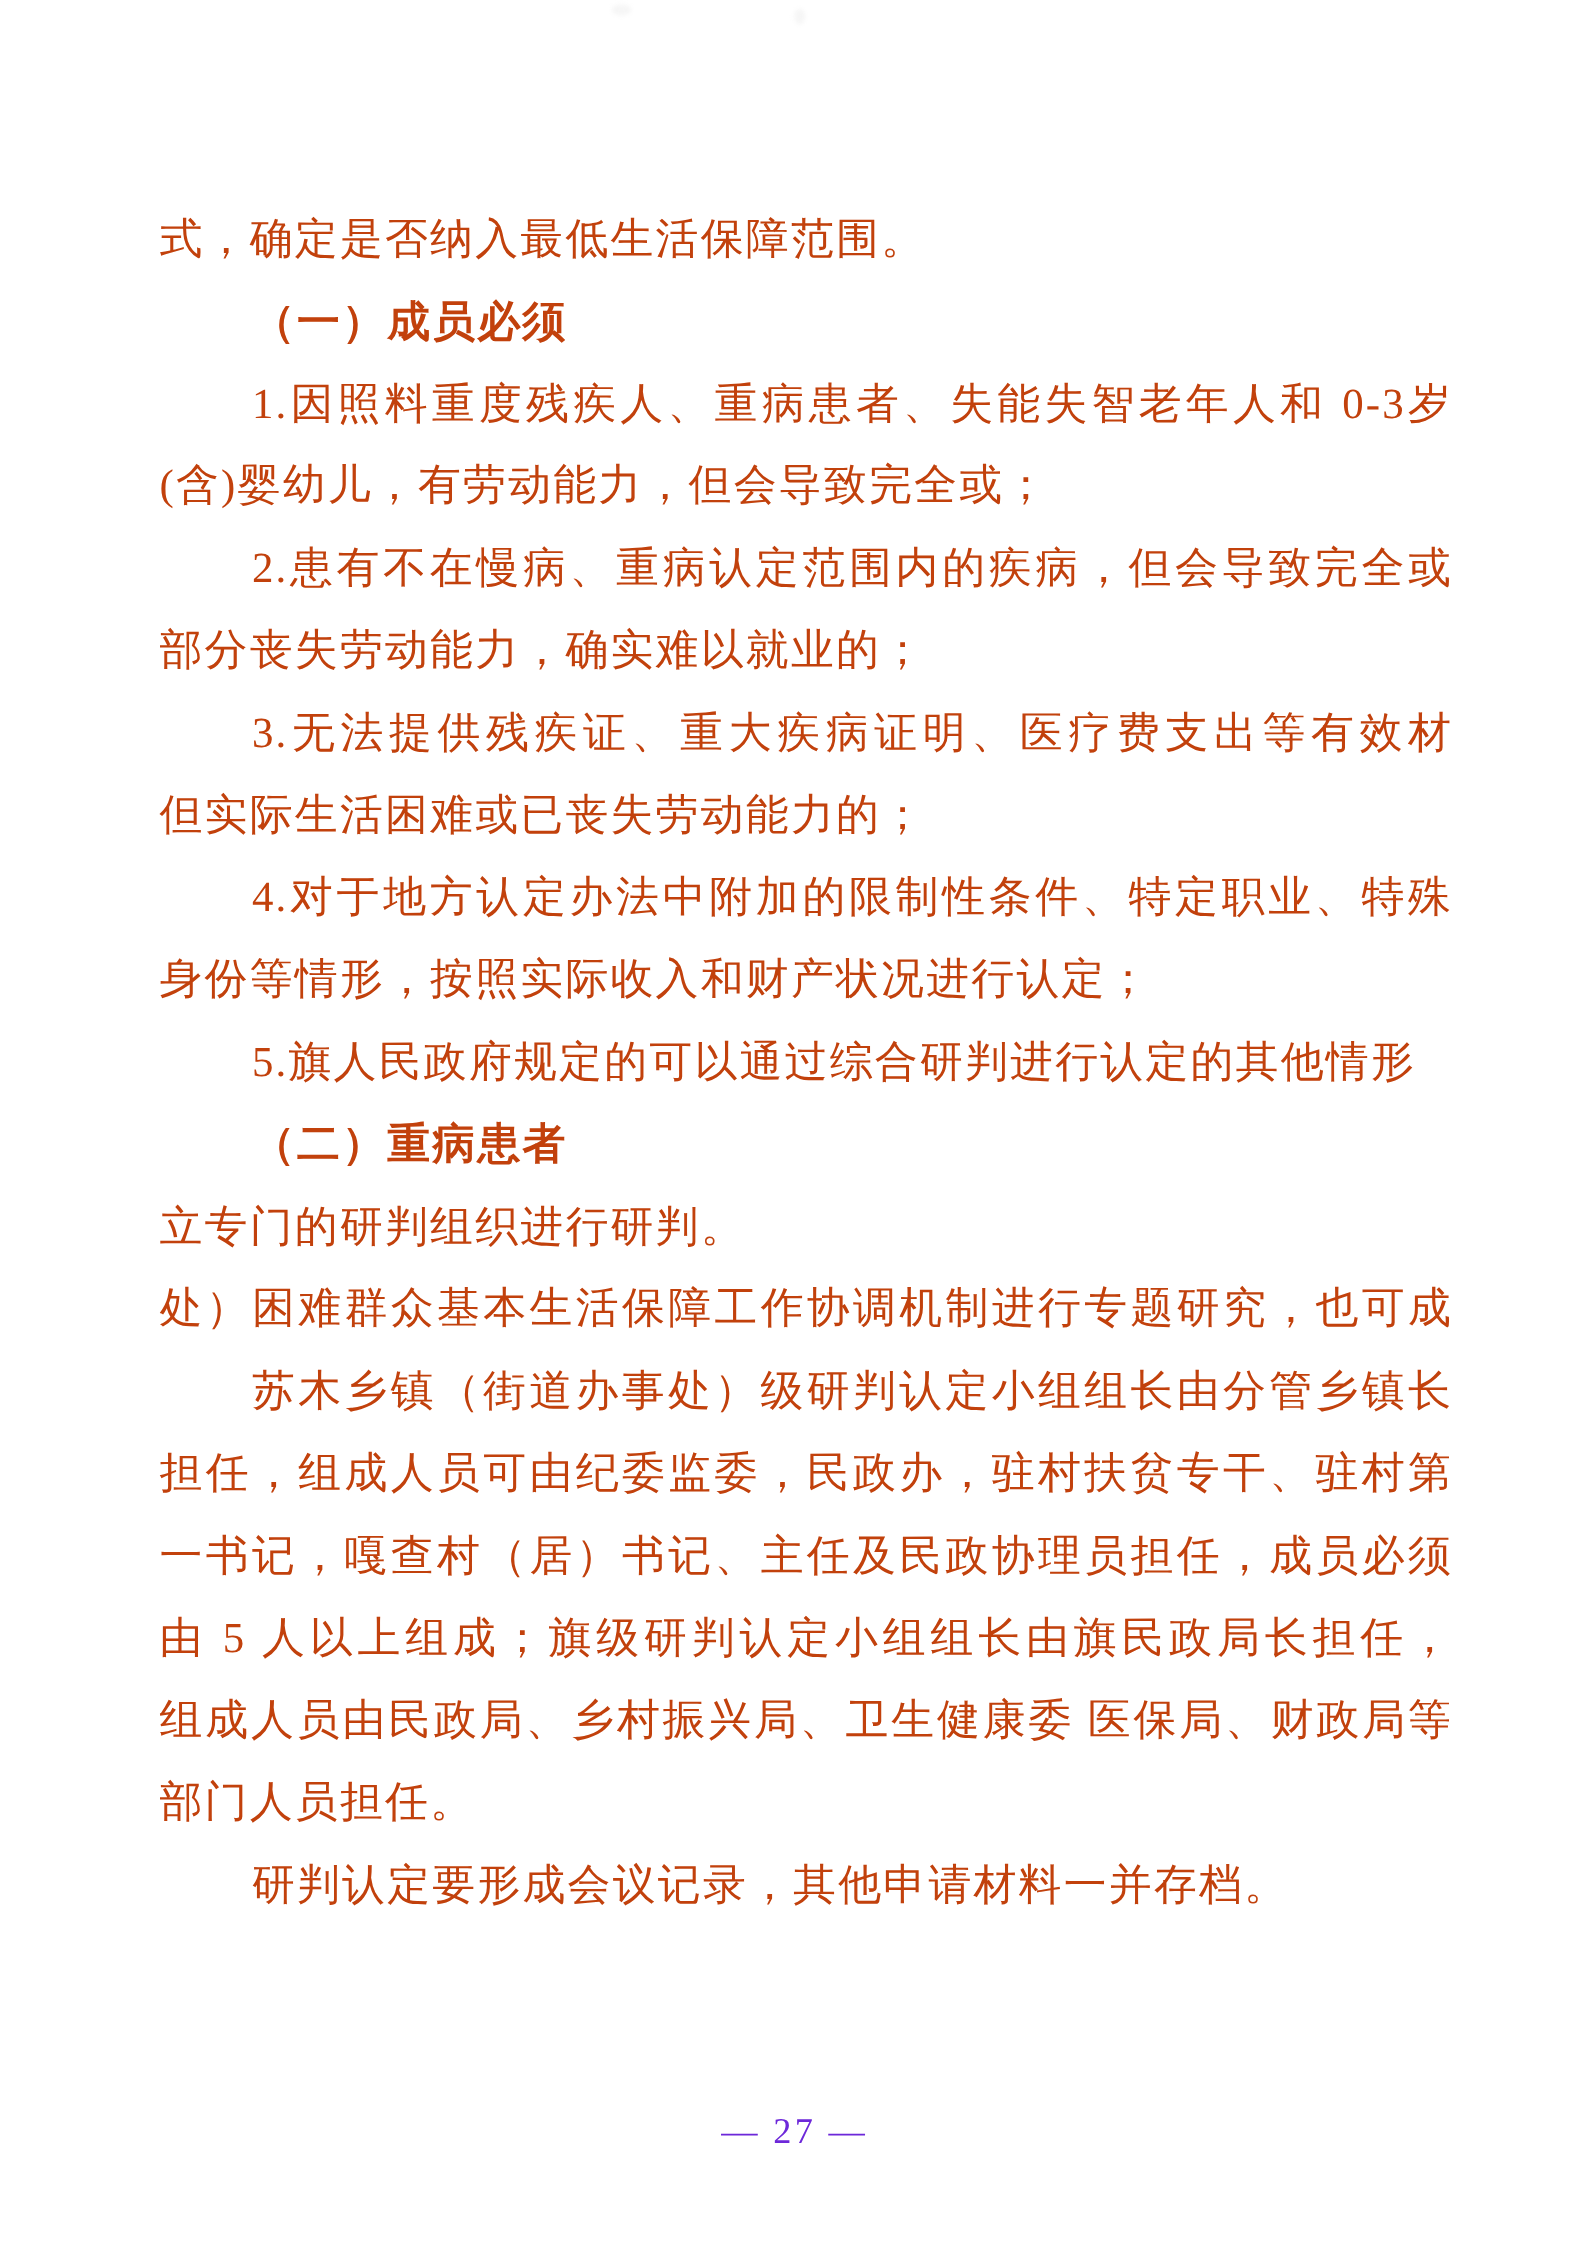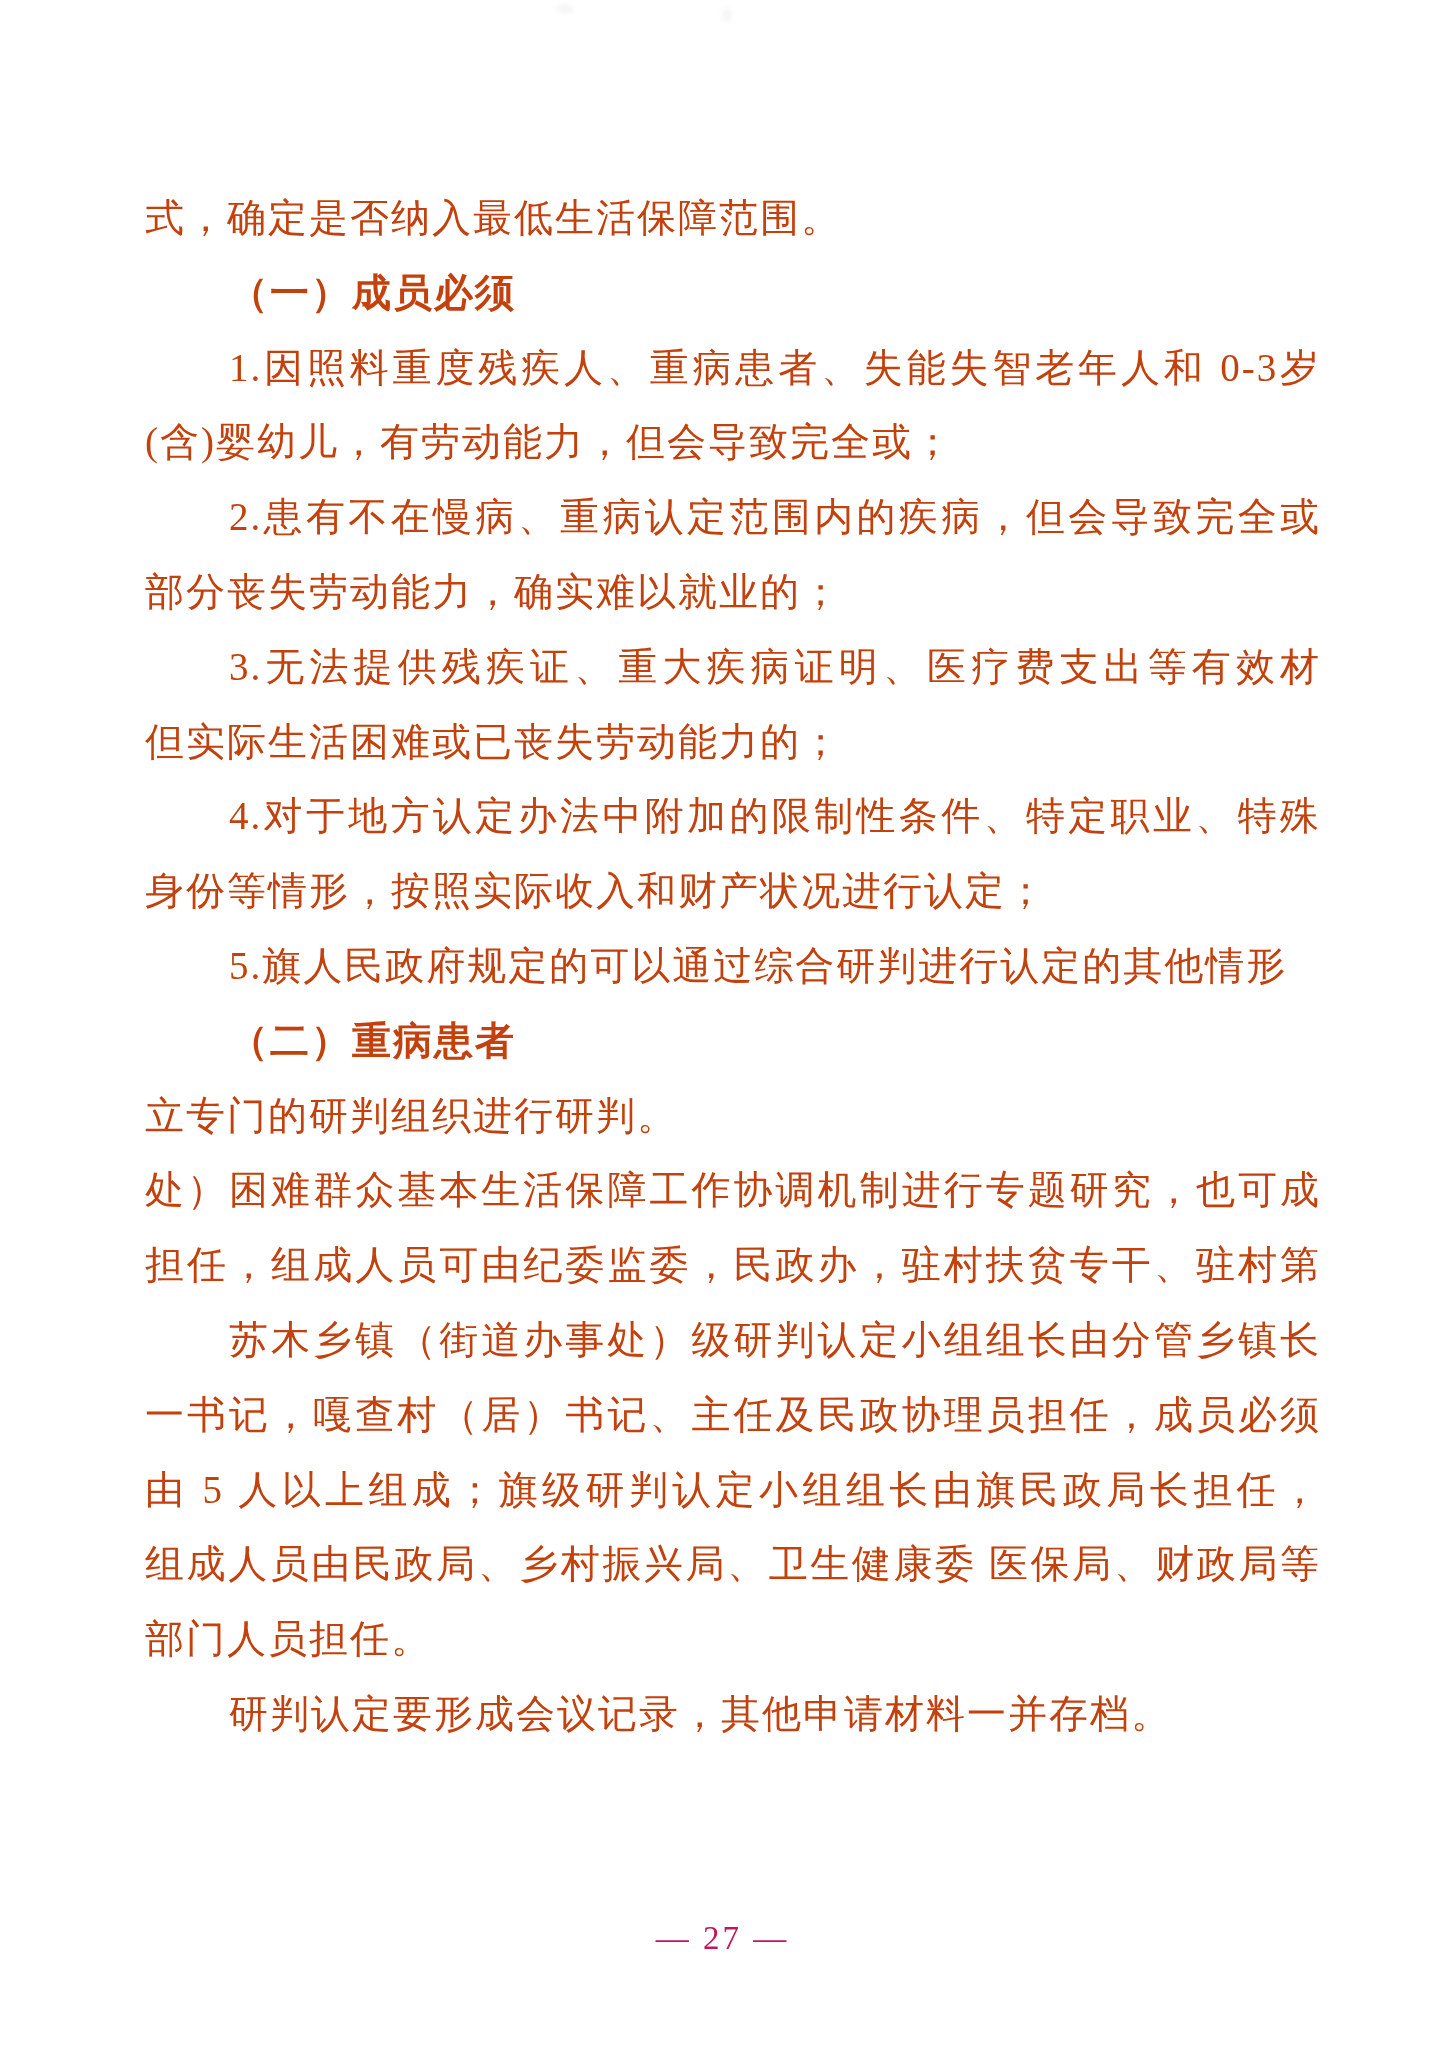--- a/index.html
+++ b/index.html
@@ -42,21 +42,21 @@
   .line.bold {
     font-weight: bold;
   }
   .page-number {
     position: absolute;
     top: 1920px;
     left: 0;
     width: 100%;
     text-align: center;
     font-size: 33px;
-    color: #be185d;
+    color: #6d28d9;
     letter-spacing: 3px;
     font-family: "Liberation Serif", "DejaVu Serif", serif;
   }
   .scan-artifact {
     position: absolute;
     background: #ededed;
     border-radius: 50%;
     opacity: 0.5;
     filter: blur(2px);
   }
@@ -76,22 +76,22 @@
       <div class="line indent justify">2.患有不在慢病、重病认定范围内的疾病，但会导致完全或</div>
       <div class="line">部分丧失劳动能力，确实难以就业的；</div>
       <div class="line indent justify">3.无法提供残疾证、重大疾病证明、医疗费支出等有效材料，</div>
       <div class="line">但实际生活困难或已丧失劳动能力的；</div>
       <div class="line indent justify">4.对于地方认定办法中附加的限制性条件、特定职业、特殊</div>
       <div class="line">身份等情形，按照实际收入和财产状况进行认定；</div>
       <div class="line indent">5.旗人民政府规定的可以通过综合研判进行认定的其他情形</div>
       <div class="line indent bold">（二）重病患者</div>
       <div class="line">立专门的研判组织进行研判。</div>
       <div class="line justify">处）困难群众基本生活保障工作协调机制进行专题研究，也可成</div>
+      <div class="line indent justify">苏木乡镇（街道办事处）级研判认定小组组长由分管乡镇长</div>
       <div class="line justify">担任，组成人员可由纪委监委，民政办，驻村扶贫专干、驻村第</div>
-      <div class="line indent justify">苏木乡镇（街道办事处）级研判认定小组组长由分管乡镇长</div>
       <div class="line justify">一书记，嘎查村（居）书记、主任及民政协理员担任，成员必须</div>
       <div class="line justify">由 5 人以上组成；旗级研判认定小组组长由旗民政局长担任，</div>
       <div class="line justify">组成人员由民政局、乡村振兴局、卫生健康委 医保局、财政局等</div>
       <div class="line">部门人员担任。</div>
       <div class="line indent">研判认定要形成会议记录，其他申请材料一并存档。</div>
     </div>
 
   <div class="page-number">— 27 —</div>
 </div>
 

